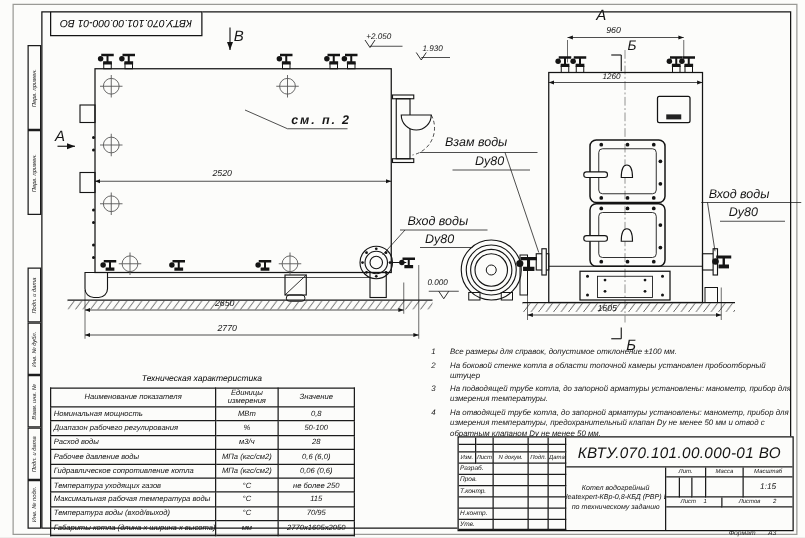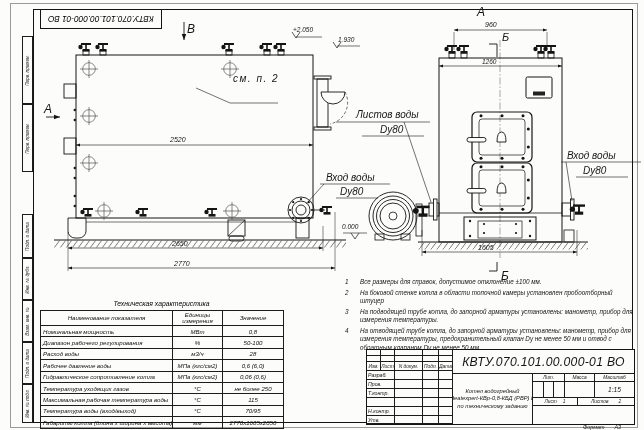--- a/index.html
+++ b/index.html
@@ -342,23 +342,23 @@
     <div class="lbl dim" style="left:172px;top:240px;">2650</div>
     <div class="lbl dim" style="left:174px;top:259.5px;">2770</div>
     <div class="lbl dim" style="left:485px;top:21px;">960</div>
     <div class="lbl sm" style="left:482px;top:58.5px;">1260</div>
     <div class="lbl dim" style="left:478px;top:243.5px;">1605</div>
 
     <div class="lbl sm" style="left:293px;top:27px;">+2.050</div>
     <div class="lbl sm" style="left:338px;top:37px;">1.930</div>
     <div class="lbl sm" style="left:342px;top:224px;">0.000</div>
 
-    <div class="lbl" style="left:233px;top:74px;font-size:10px;letter-spacing:1.5px;">см. п. 2</div>
-
-    <div class="lbl call" style="left:356px;top:110px;">Листов воды</div>
+    <div class="lbl" style="left:233px;top:92px;font-size:10px;letter-spacing:1.5px;font-weight:bold;">см. п. 2</div>
+
+    <div class="lbl call" style="left:356px;top:110px;">Взам воды</div>
     <div class="lbl call" style="left:380px;top:124.5px;">Dy80</div>
     <div class="lbl call" style="left:326px;top:172.5px;">Вход воды</div>
     <div class="lbl call" style="left:340px;top:187px;">Dy80</div>
     <div class="lbl call" style="left:567px;top:150.5px;">Вход воды</div>
     <div class="lbl call" style="left:583px;top:165.5px;">Dy80</div>
   </div>
 
   <div class="spec-title">Техническая характеристика</div>
   <table class="spec">
     <colgroup>

